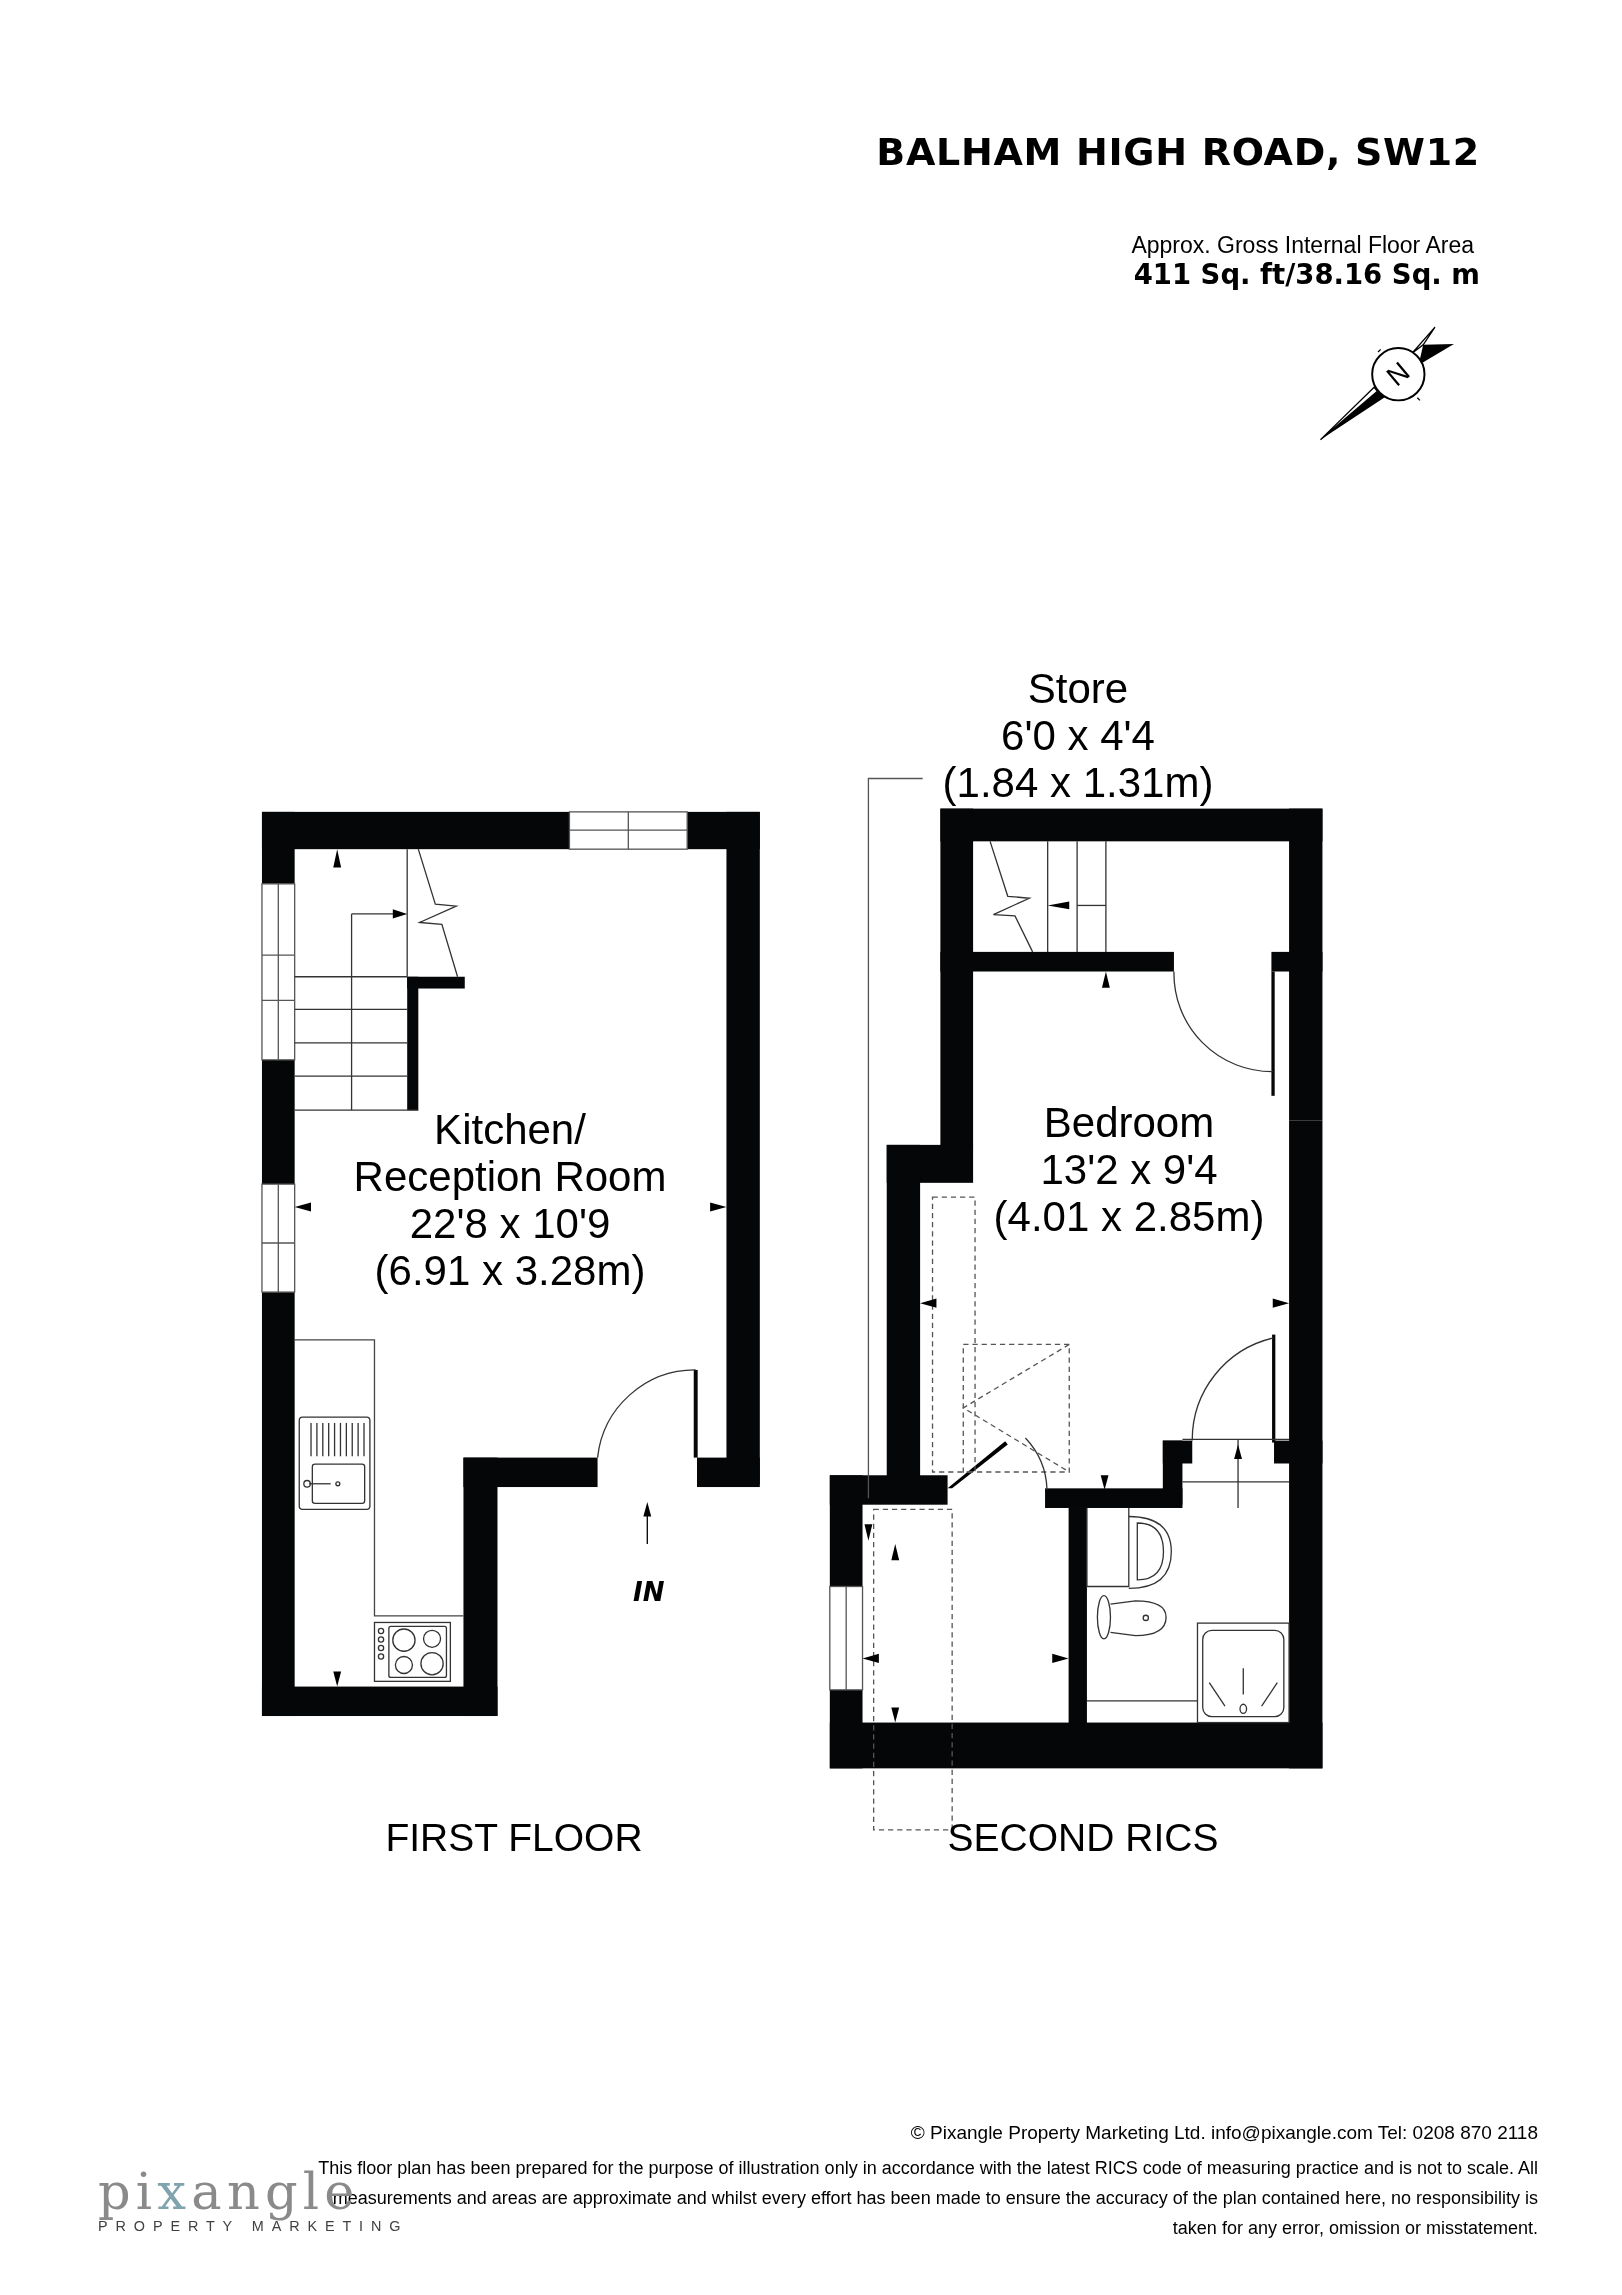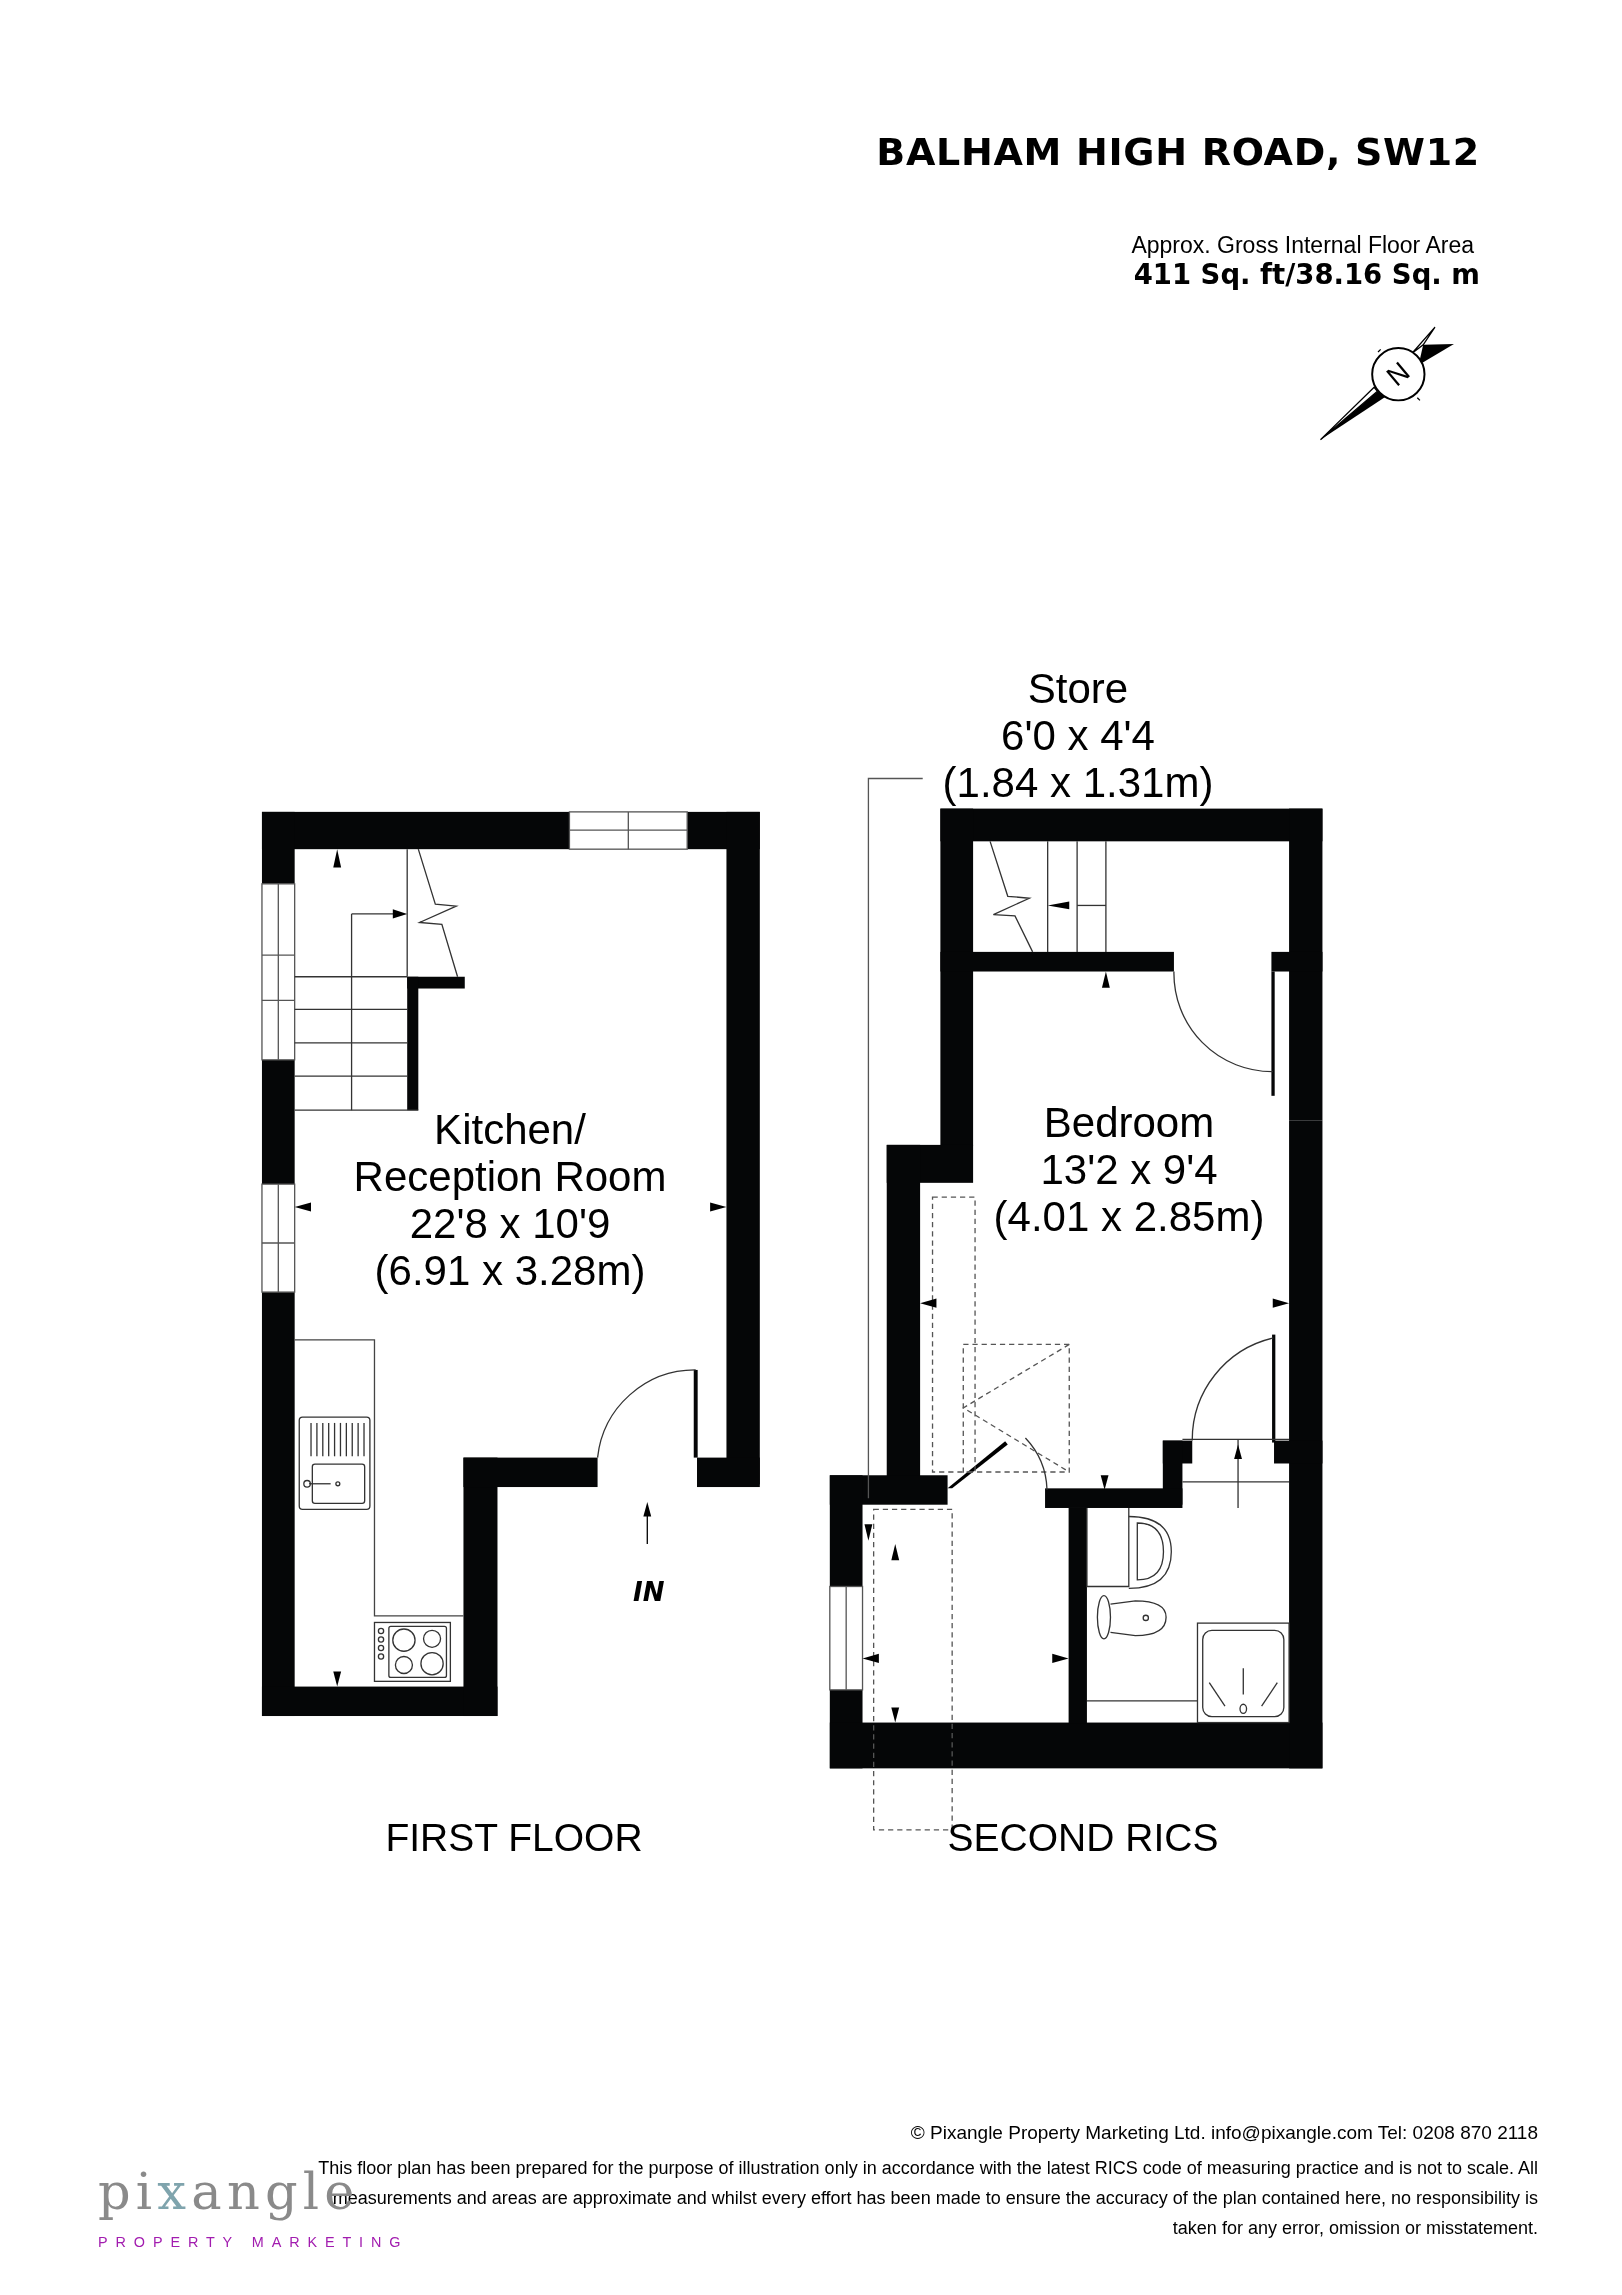--- a/index.html
+++ b/index.html
@@ -10,21 +10,21 @@
   #area{right:143px;top:258px;font-size:27.5px;font-weight:bold;white-space:nowrap;}
   svg.plan{position:absolute;left:0;top:0;}
   .room-label{position:absolute;text-align:center;font-family:"Liberation Sans",sans-serif;font-size:42px;line-height:47px;white-space:nowrap;transform:translateX(-50%);}
   .floor-label{position:absolute;font-family:"Liberation Sans",sans-serif;font-size:39px;white-space:nowrap;transform:translateX(-50%);}
   .in-label{position:absolute;font-weight:bold;font-size:26px;}
   #copyright{right:85px;top:2122px;font-family:"Liberation Sans",sans-serif;font-size:19px;white-space:nowrap;text-align:right;}
   #disclaimer{right:85px;top:2153px;width:1243px;text-align:right;font-family:Liberation Sans, sans-serif;font-size:18px;line-height:30px;}
   #logo{left:98px;top:2166px;}
   #logo .word{font-family:"DejaVu Serif",serif;font-size:51px;color:#8a8a8a;letter-spacing:5.2px;line-height:52px;}
   #logo .word .x{color:#7fa4ad;}
-  #logo .tag{font-family:"Liberation Sans",sans-serif;font-size:14.4px;color:#a21caf;letter-spacing:7.9px;margin-top:16px;}
+  #logo .tag{font-family:"Liberation Sans",sans-serif;font-size:14.4px;color:#404040;letter-spacing:7.9px;margin-top:0;}
 </style>
 </head>
 <body>
 
 <div id="title" class="abs">BALHAM HIGH ROAD, SW12</div>
 <div id="subtitle" class="abs">Approx. Gross Internal Floor Area</div>
 <div id="area" class="abs">411 Sq. ft/38.16 Sq. m</div>
 
 <svg class="plan" width="1623" height="2295" style="pointer-events:none" viewBox="0 0 2480 3508">
   <polygon points="2018,672 2105,598 2118,606" fill="#000"></polygon>

